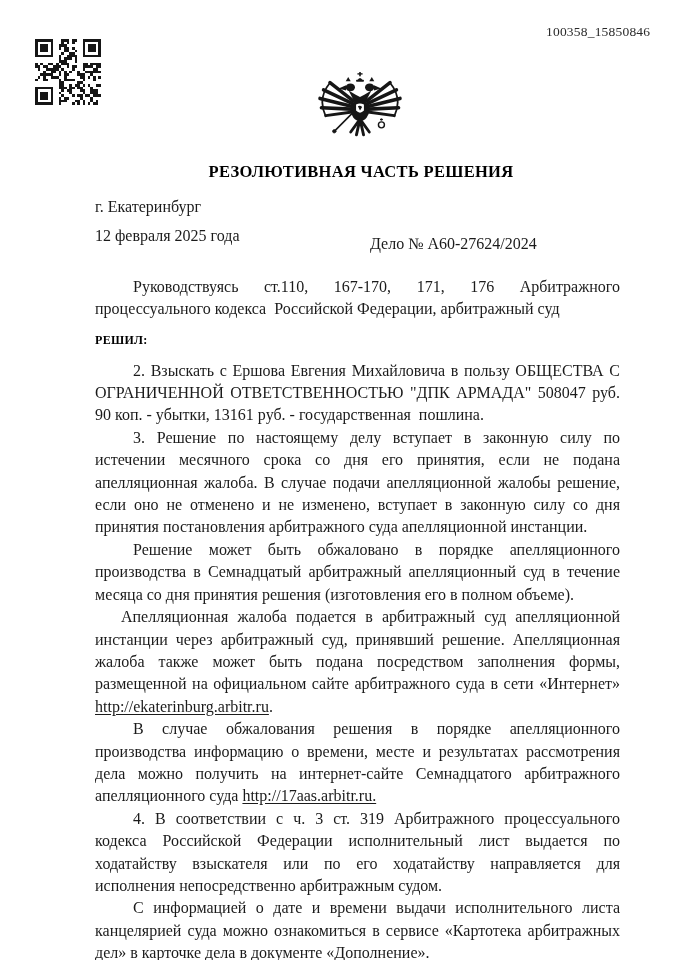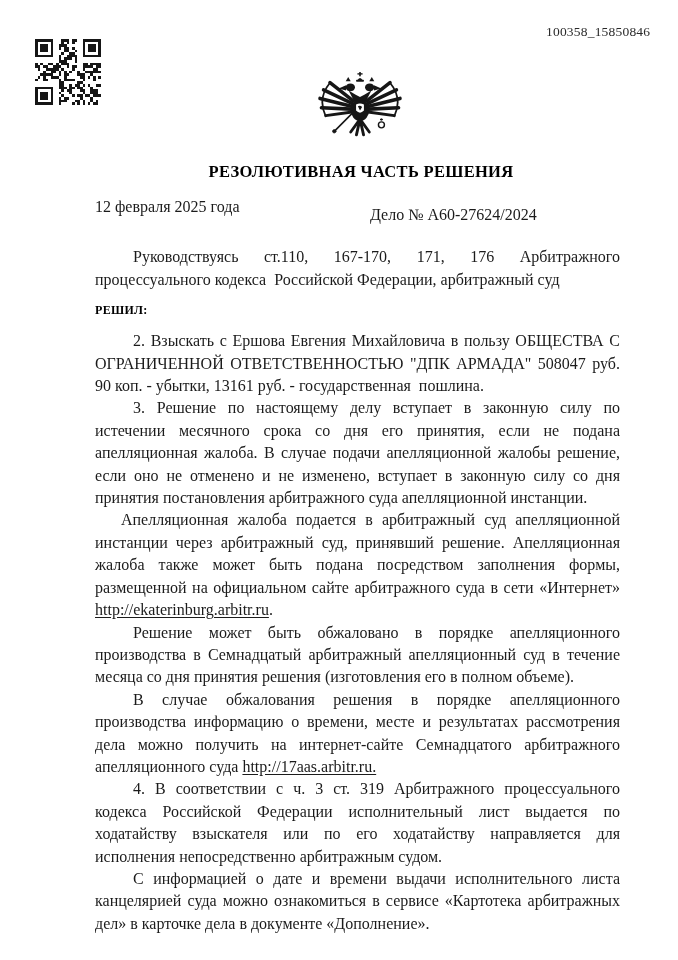--- a/index.html
+++ b/index.html
@@ -293,34 +293,35 @@
       <path d="M57,48 q3,-2 6,1 l-3,5 z" fill="#161616"></path>
     </g>
   </svg>
 </div>
 
 <h1 class="title">РЕЗОЛЮТИВНАЯ ЧАСТЬ РЕШЕНИЯ</h1>
 
 <div class="content">
 
   <div class="meta">
+    <div>г. Екатеринбург</div>
     <div class="meta-row">
       <span>12 февраля 2025 года</span>
       <span class="case">Дело № А60-27624/2024</span>
     </div>
   </div>
 
   <p class="para preamble">Руководствуясь ст.110, 167-170, 171, 176 Арбитражного процессуального кодекса  Российской Федерации, арбитражный суд</p>
 
   <h2 class="reshil">РЕШИЛ:</h2>
 
   <p class="para">2. Взыскать с Ершова Евгения Михайловича в пользу ОБЩЕСТВА С ОГРАНИЧЕННОЙ ОТВЕТСТВЕННОСТЬЮ "ДПК АРМАДА" 508047 руб. 90 коп. - убытки, 13161 руб. - государственная  пошлина.</p>
   <p class="para">3. Решение по настоящему делу вступает в законную силу по истечении месячного срока со дня его принятия, если не подана апелляционная жалоба. В случае подачи апелляционной жалобы решение, если оно не отменено и не изменено, вступает в законную силу со дня принятия постановления арбитражного суда апелляционной инстанции.</p>
+  <p class="para">Решение может быть обжаловано в порядке апелляционного производства в Семнадцатый арбитражный апелляционный суд в течение месяца со дня принятия решения (изготовления его в полном объеме).</p>
+
   <p class="para indent-sm"><span>Апелляционная жалоба подается в арбитражный суд апелляционной инстанции через арбитражный суд, принявший решение. Апелляционная жалоба также может быть подана посредством заполнения формы, размещенной на официальном сайте арбитражного суда в сети «Интернет» </span><span class="link">http://ekaterinburg.arbitr.ru</span><span>.</span></p>
-
-  <p class="para">Решение может быть обжаловано в порядке апелляционного производства в Семнадцатый арбитражный апелляционный суд в течение месяца со дня принятия решения (изготовления его в полном объеме).</p>
 
   <p class="para"><span>В случае обжалования решения в порядке апелляционного производства информацию о времени, месте и результатах рассмотрения дела можно получить на интернет-сайте Семнадцатого арбитражного апелляционного суда </span><span class="link">http://17aas.arbitr.ru.</span><span></span></p>
 
   <p class="para">4. В соответствии с ч. 3 ст. 319 Арбитражного процессуального кодекса Российской Федерации исполнительный лист выдается по ходатайству взыскателя или по его ходатайству направляется для исполнения непосредственно арбитражным судом.</p>
   <p class="para">С информацией о дате и времени выдачи исполнительного листа канцелярией суда можно ознакомиться в сервисе «Картотека арбитражных дел» в карточке дела в документе «Дополнение».</p>
 
 </div>
 
 </body></html>

